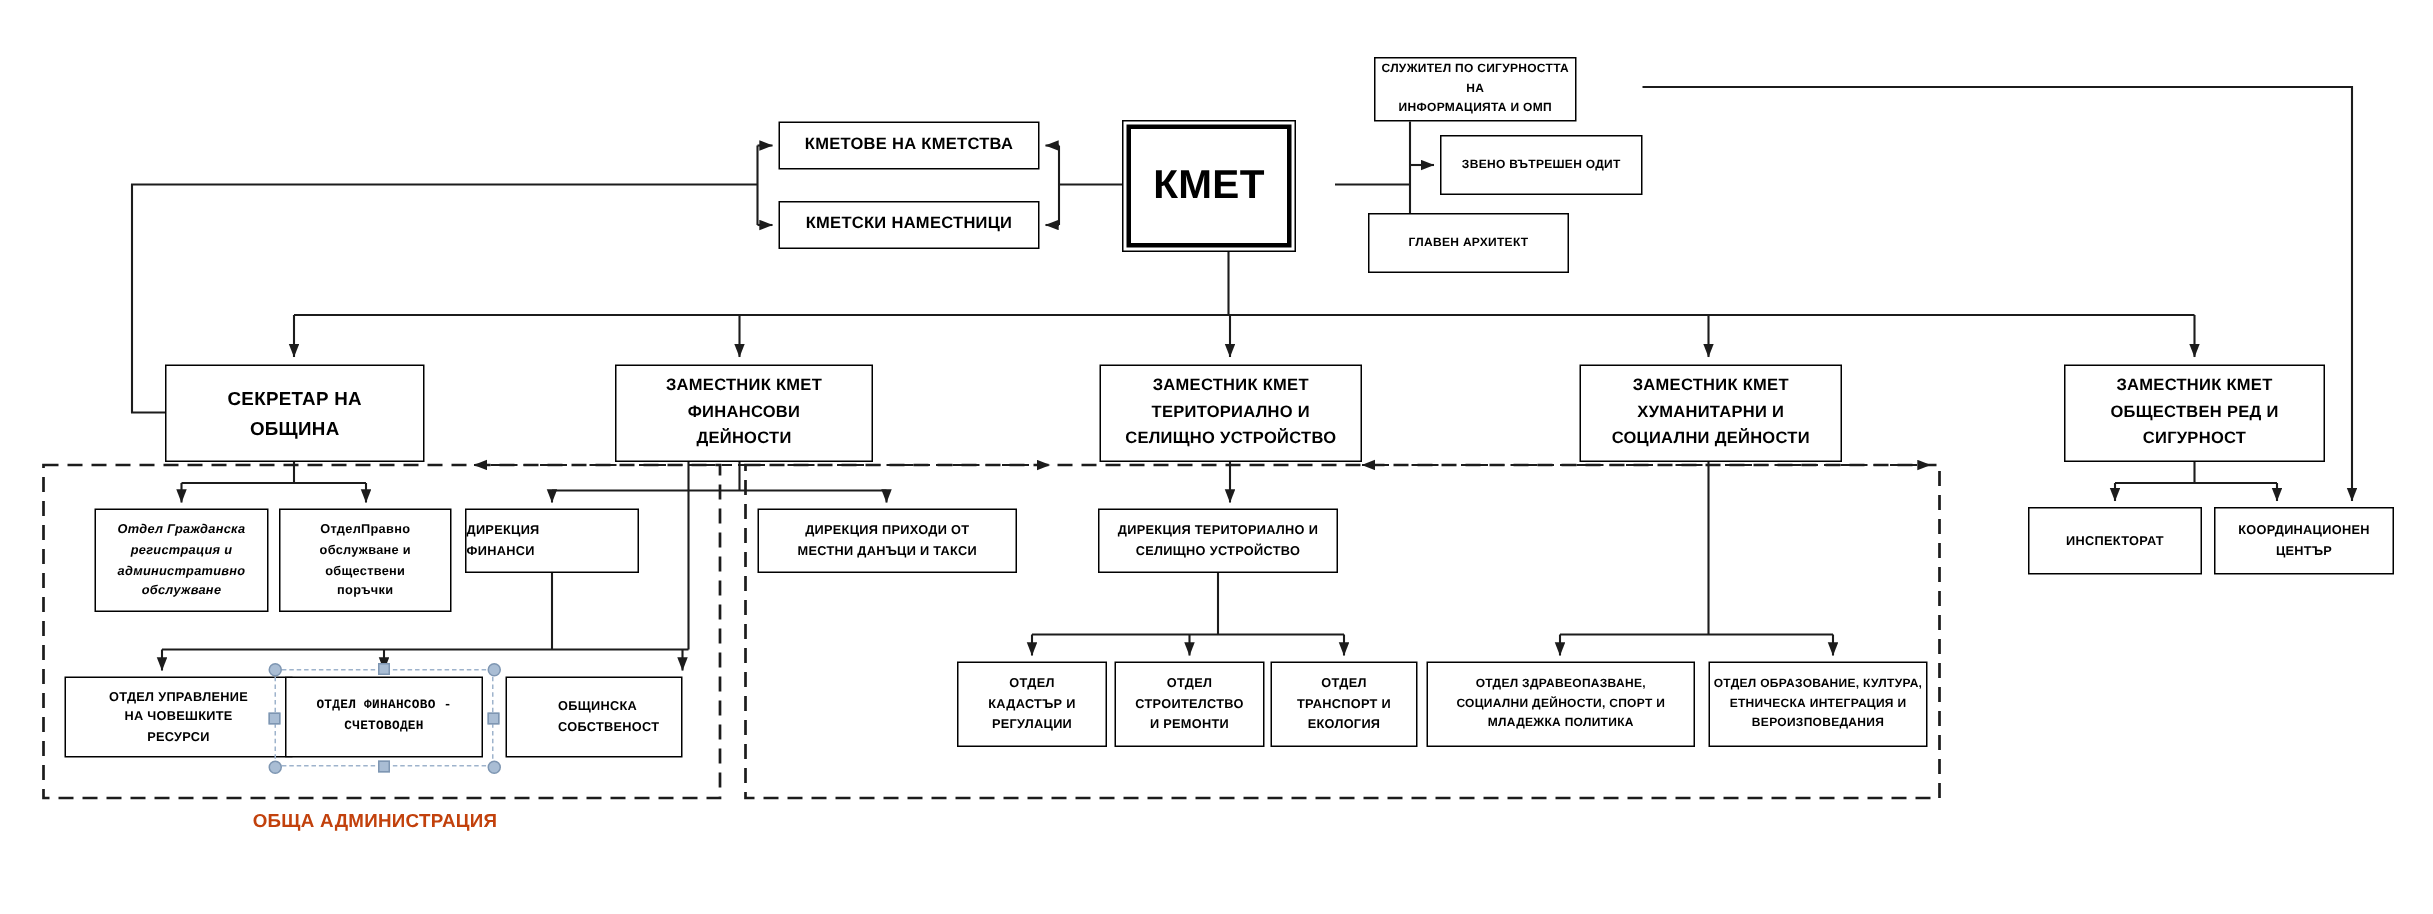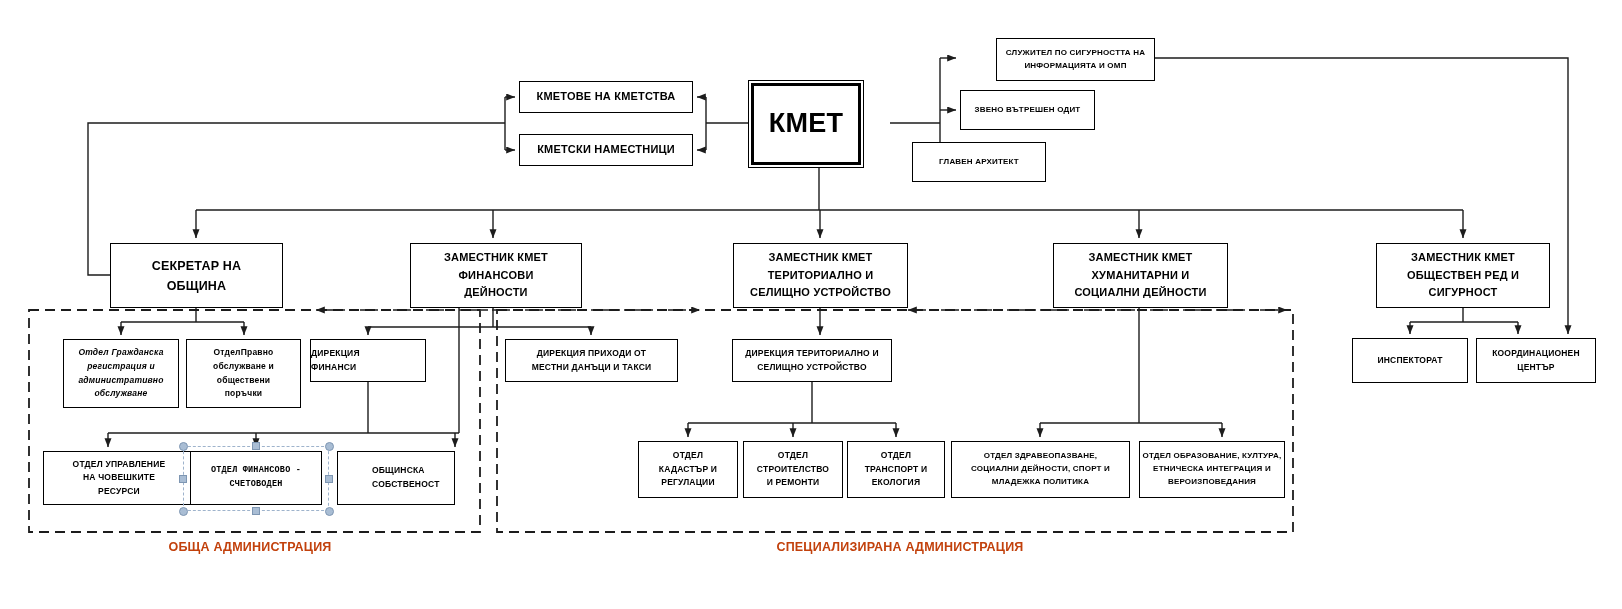--- a/index.html
+++ b/index.html
@@ -80,21 +80,21 @@
       <polyline points="1410,322 1518,322" fill="none" stroke="#1c1c1c" stroke-width="1.4"></polyline>
       <polyline points="1410,322 1410,334" fill="none" stroke="#1c1c1c" stroke-width="1.4" marker-end="url(#arr)"></polyline>
       <polyline points="1518,322 1518,334" fill="none" stroke="#1c1c1c" stroke-width="1.4" marker-end="url(#arr)"></polyline>
       <polyline points="316,310 700,310" fill="none" stroke="#1c1c1c" stroke-width="1.4" stroke-dasharray="7,4" marker-end="url(#arr)" marker-start="url(#arr)"></polyline>
       <polyline points="908,310 1287,310" fill="none" stroke="#1c1c1c" stroke-width="1.4" stroke-dasharray="7,4" marker-end="url(#arr)" marker-start="url(#arr)"></polyline>
     </svg>
   <div id="nodes">
       <div class="node double" style="left: 748px; top: 80px; width: 116px; height: 88px; font-size: 27px;">КМЕТ</div>
       <div class="node" style="left: 519px; top: 81px; width: 174px; height: 32px; font-size: 11px;">КМЕТОВЕ НА КМЕТСТВА</div>
       <div class="node" style="left: 519px; top: 134px; width: 174px; height: 32px; font-size: 11px;">КМЕТСКИ НАМЕСТНИЦИ</div>
-      <div class="node" style="left: 996px; top: 38px; width: 159px; height: 43px; font-size: 8px;">СЛУЖИТЕЛ ПО СИГУРНОСТТА  НА
+      <div class="node" style="left: 916px; top: 38px; width: 135px; height: 43px; font-size: 8px;">СЛУЖИТЕЛ ПО СИГУРНОСТТА  НА
 ИНФОРМАЦИЯТА И ОМП</div>
       <div class="node" style="left: 960px; top: 90px; width: 135px; height: 40px; font-size: 8px;">ЗВЕНО ВЪТРЕШЕН ОДИТ</div>
       <div class="node" style="left: 912px; top: 142px; width: 134px; height: 40px; font-size: 8px;">ГЛАВЕН АРХИТЕКТ</div>
       <div class="node" style="left: 110px; top: 243px; width: 173px; height: 65px; font-size: 12.5px;">СЕКРЕТАР  НА
 ОБЩИНА</div>
       <div class="node" style="left: 410px; top: 243px; width: 172px; height: 65px; font-size: 11px;">ЗАМЕСТНИК КМЕТ
 ФИНАНСОВИ
 ДЕЙНОСТИ</div>
       <div class="node" style="left: 733px; top: 243px; width: 175px; height: 65px; font-size: 11px;">ЗАМЕСТНИК КМЕТ
 ТЕРИТОРИАЛНО И
@@ -150,14 +150,13 @@
       <div class="handle circle" style="left: 178.5px; top: 441.5px;"></div>
       <div class="handle circle" style="left: 324.5px; top: 441.5px;"></div>
       <div class="handle circle" style="left: 178.5px; top: 506.5px;"></div>
       <div class="handle circle" style="left: 324.5px; top: 506.5px;"></div>
       <div class="handle square" style="left: 252px; top: 442px;"></div>
       <div class="handle square" style="left: 252px; top: 507px;"></div>
       <div class="handle square" style="left: 179px; top: 474.5px;"></div>
       <div class="handle square" style="left: 325px; top: 474.5px;"></div>
     </div>
   <div class="region-label" style="left:130px;top:540px;width:240px;">ОБЩА АДМИНИСТРАЦИЯ</div>
-  <div class="region-label" style="left:755px;top:540px;width:290px;">СПЕЦИАЛИЗИРАНА  АДМИНИСТРАЦИЯ</div>
 </div>
 
 </body></html>

